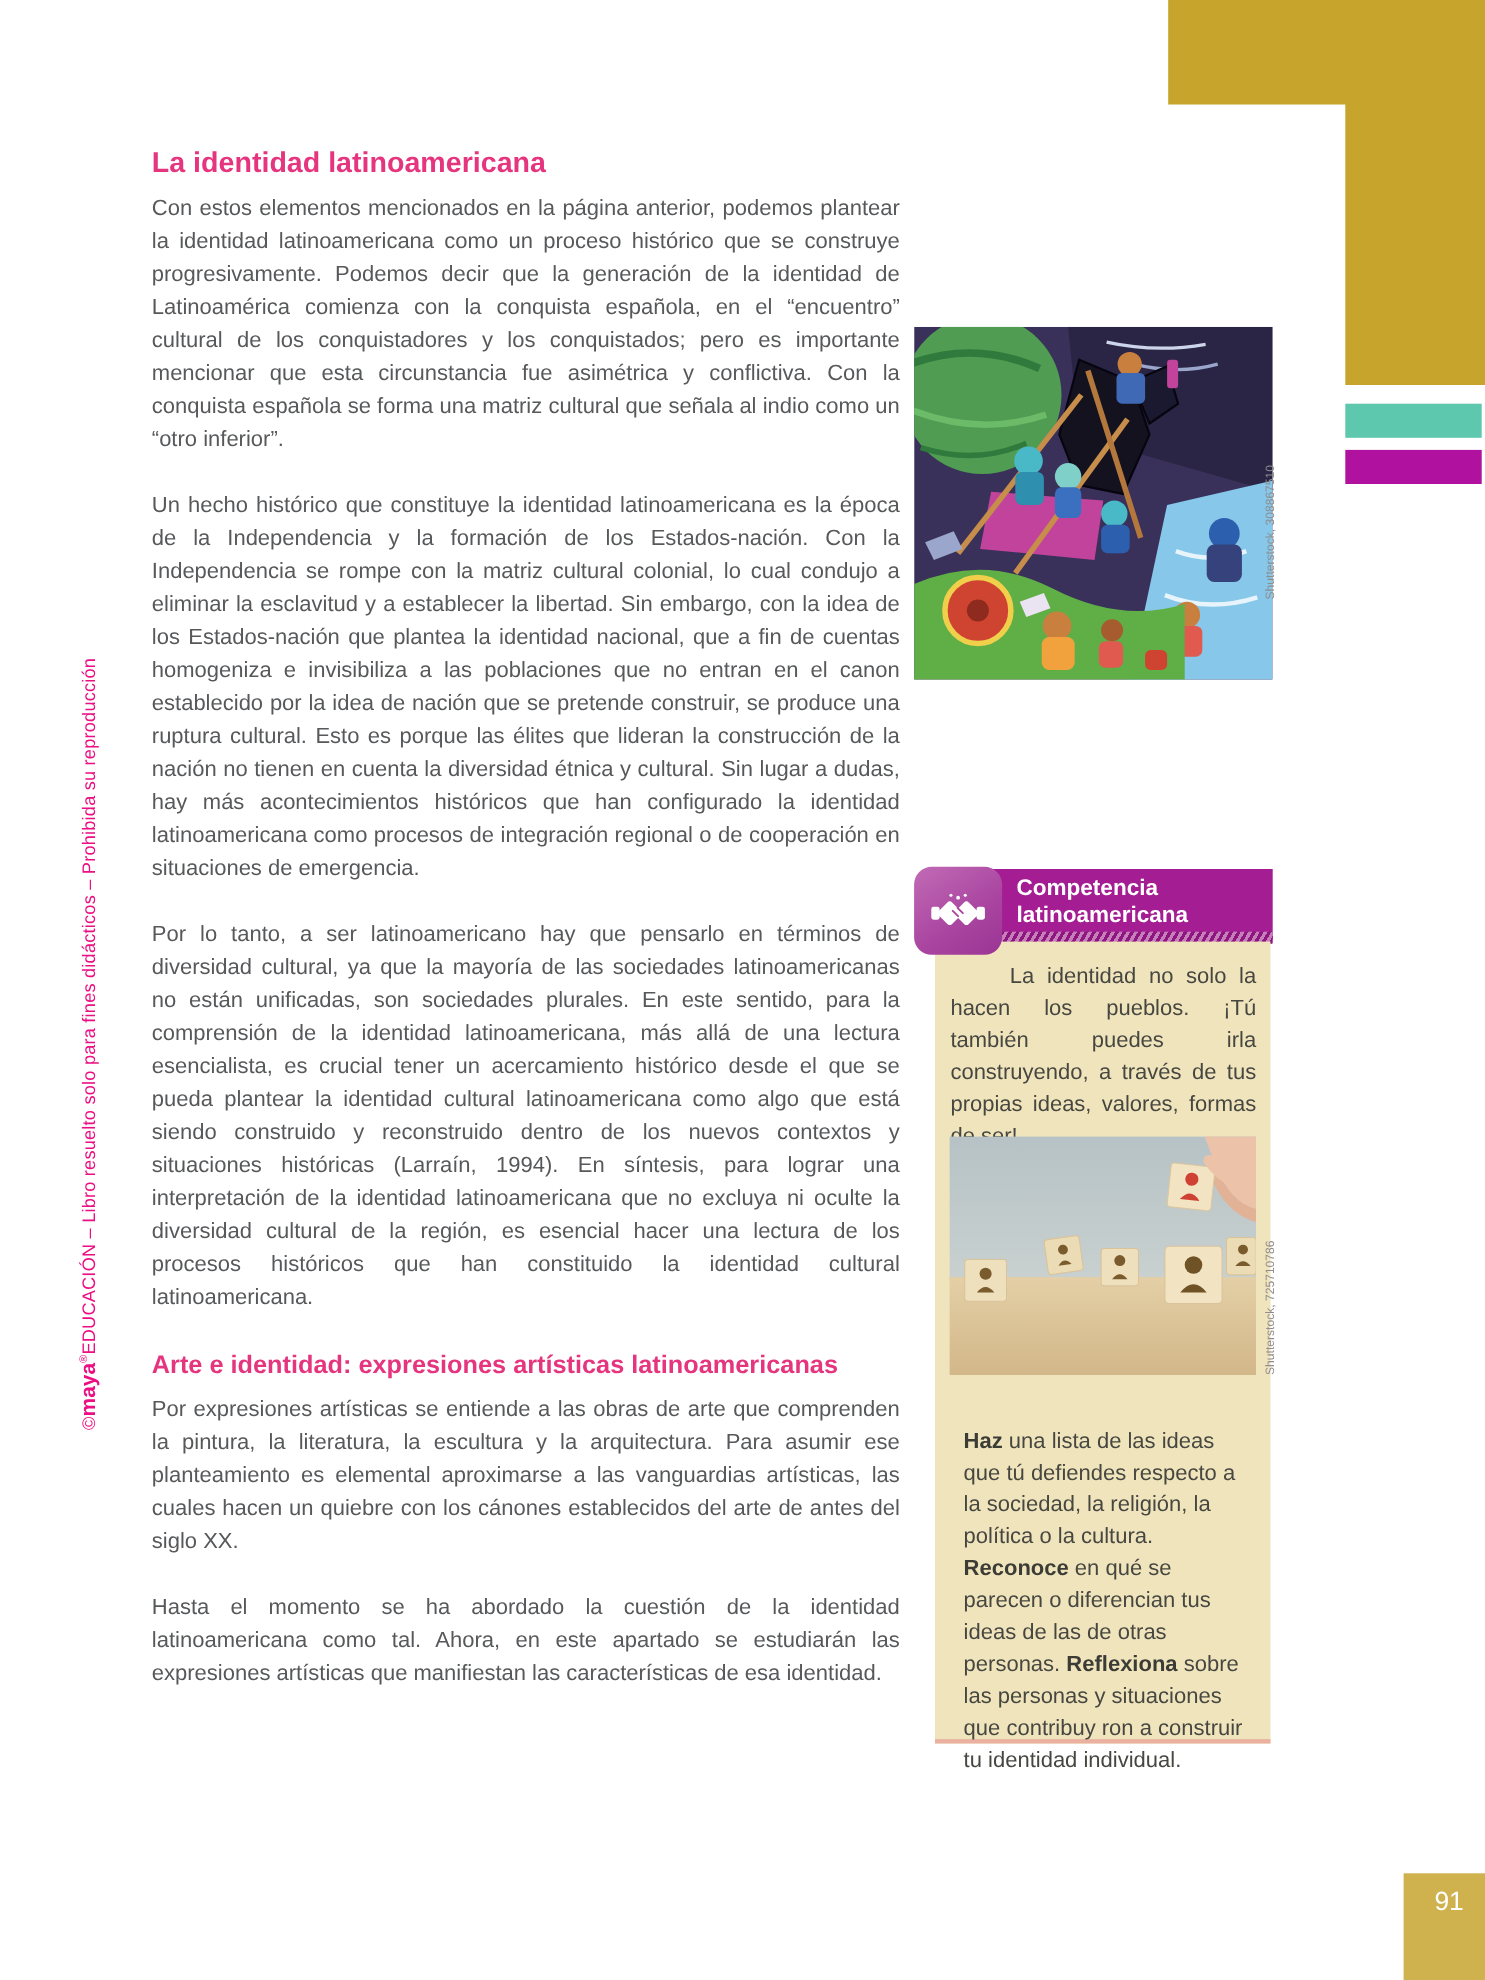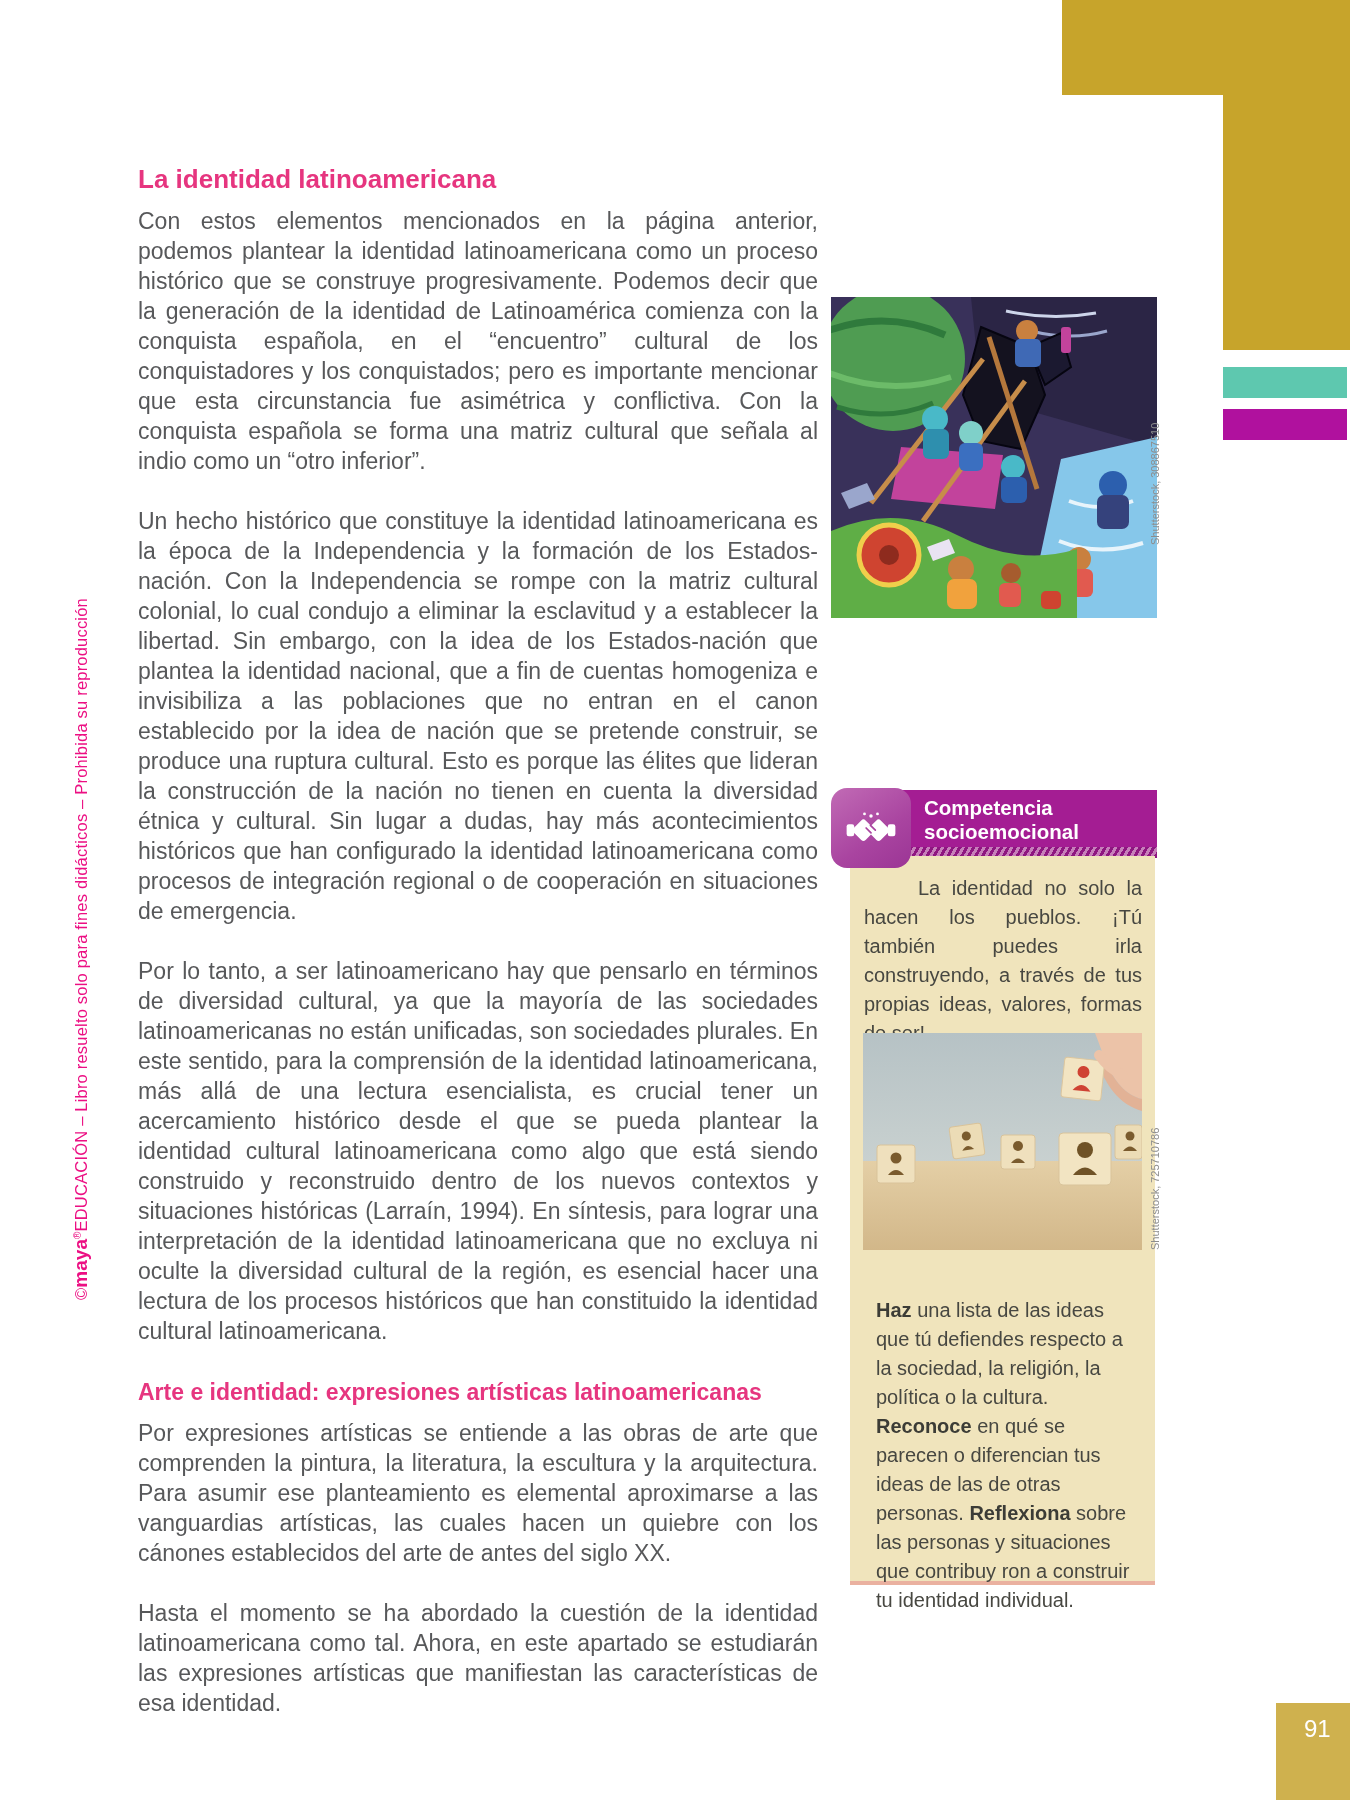--- a/index.html
+++ b/index.html
@@ -17,25 +17,25 @@
   .page-num{position:absolute; left:28px; top:12px; color:#ffffff; font-size:24px; font-weight:400;}
   
   .side-copy{
     position:absolute; left:70px; top:1300px; width:885px; height:22px;
     transform:rotate(-90deg); transform-origin:0 0;
     color:#ec0f83; font-size:16.5px; letter-spacing:.2px; white-space:nowrap;
   }
   .side-copy b{font-size:19px; letter-spacing:0;}
   .side-copy sup{font-size:10px;}
   
-  .main-col{position:absolute; left:138px; top:164px; width:680px;}
+  .main-col{position:absolute; left:138px; top:132px; width:680px;}
   .h-pink{color:#e6357f; font-weight:bold; margin:0 0 12px 0; font-size:26px; line-height:30px;}
   .h-pink2{color:#e6357f; font-weight:bold; margin:32px 0 12px 0; font-size:23px; line-height:28px;}
   .main-col p{
-    margin:0 0 30px 0; color:#57585a; font-size:23px; line-height:30px;
+    margin:0 0 30px 0; color:#57585a; font-size:20px; line-height:30px;
     text-align:justify; font-weight:400; hyphens:auto; -webkit-hyphens:auto;
   }
   
   .painting{position:absolute; left:831px; top:297px; width:326px; height:321px; overflow:hidden;}
   .credit{
     position:absolute; width:160px; height:14px; color:#8d8d8d; font-size:11px;
     transform:rotate(-90deg); transform-origin:0 100%; white-space:nowrap;
   }
   .credit1{left:1163px; top:531px;}
   .credit2{left:1163px; top:1236px;}
@@ -139,21 +139,21 @@
       <rect x="210" y="294" width="20" height="18" rx="5" fill="#cf4430"></rect>
       <path d="M96 250 l22 -8 6 14 -22 8 Z" fill="#e9e3f2"></path>
       <path d="M10 196 l26 -10 8 16 -26 10 Z" fill="#9aa6cc"></path>
     </svg>
   </div>
   <div class="credit credit1">Shutterstock, 308867510</div>
 
 
   <div class="comp-header">
     <div>Competencia</div>
-    <div>socioemocional</div>
+    <div>latinoamericana</div>
   </div>
   <div class="comp-hatch"></div>
 
   <div class="comp-box">
     <p class="comp-intro">La identidad no solo la hacen los pueblos. ¡Tú también puedes irla construyendo, a través de tus propias ideas, valores, formas de ser!</p>
 
     <div class="blocks-photo">
       <svg width="279" height="217" viewBox="0 0 279 217" xmlns="http://www.w3.org/2000/svg">
         <defs>
           <linearGradient id="wall" x1="0" y1="0" x2="0" y2="1">

